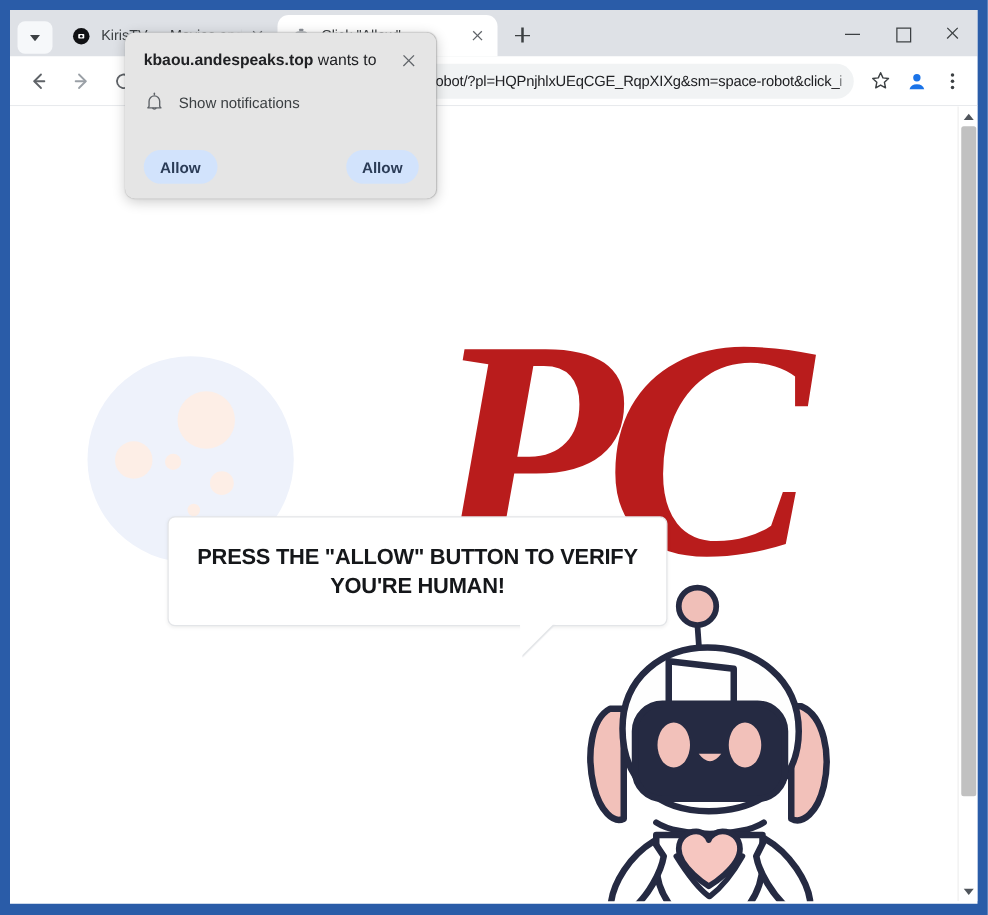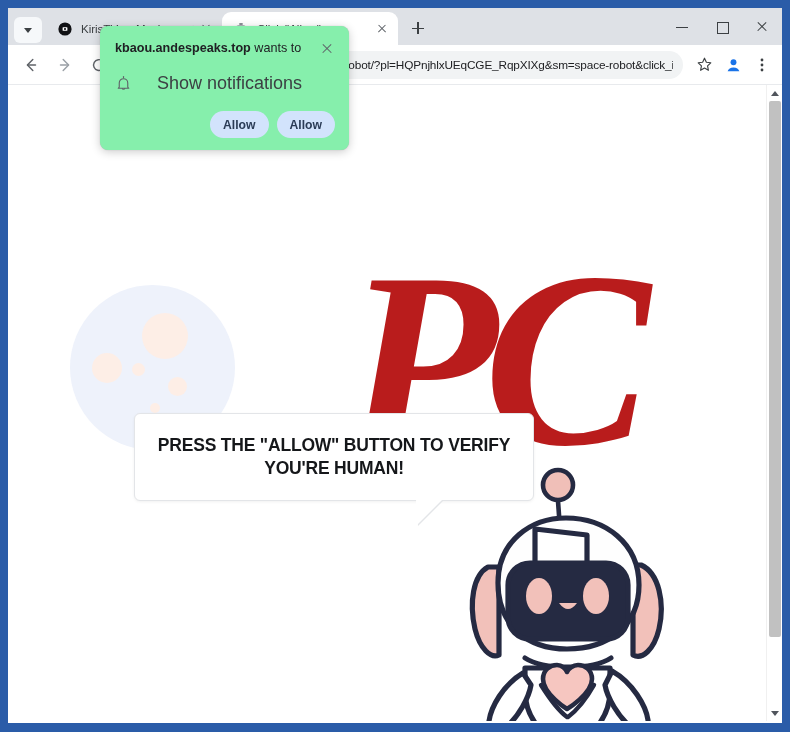--- a/index.html
+++ b/index.html
@@ -265,21 +265,21 @@
     position: absolute;
     left: 455px; top: 378px;
     width: 230px; height: 295px;
   }
 
   
   .perm-dialog {
     position: absolute;
     left: 92px; top: 18px;
     width: 249px;
-    background: #86efac;
+    background: #e5e5e5;
     border-radius: 8px;
     box-shadow: 0 2px 10px rgba(0,0,0,0.20), 0 0 1px rgba(0,0,0,0.25);
     padding: 14px 14px 12px 15px;
     z-index: 30;
   }
   .perm-head {
     display: flex;
     align-items: flex-start;
     justify-content: space-between;
   }
@@ -304,29 +304,29 @@
     background: #5f6368;
   }
   .perm-close::before { transform: rotate(45deg); }
   .perm-close::after  { transform: rotate(-45deg); }
   .perm-row {
     display: flex;
     align-items: center;
     margin-top: 16px;
   }
   .perm-row-label {
-    font-size: 18px;
+    font-size: 12px;
     color: #3c4043;
-    margin-left: 25px;
+    margin-left: 11px;
   }
   .perm-actions {
     display: flex;
-    justify-content: flex-end;
+    justify-content: space-between;
     gap: 8px;
-    margin-top: 17px;
+    margin-top: 30px;
   }
   .perm-btn {
     min-width: 52px;
     height: 27px;
     border-radius: 14px;
     background: #d2e3fc;
     color: #2b3c57;
     font-size: 12.2px;
     font-weight: 600;
     display: flex;

